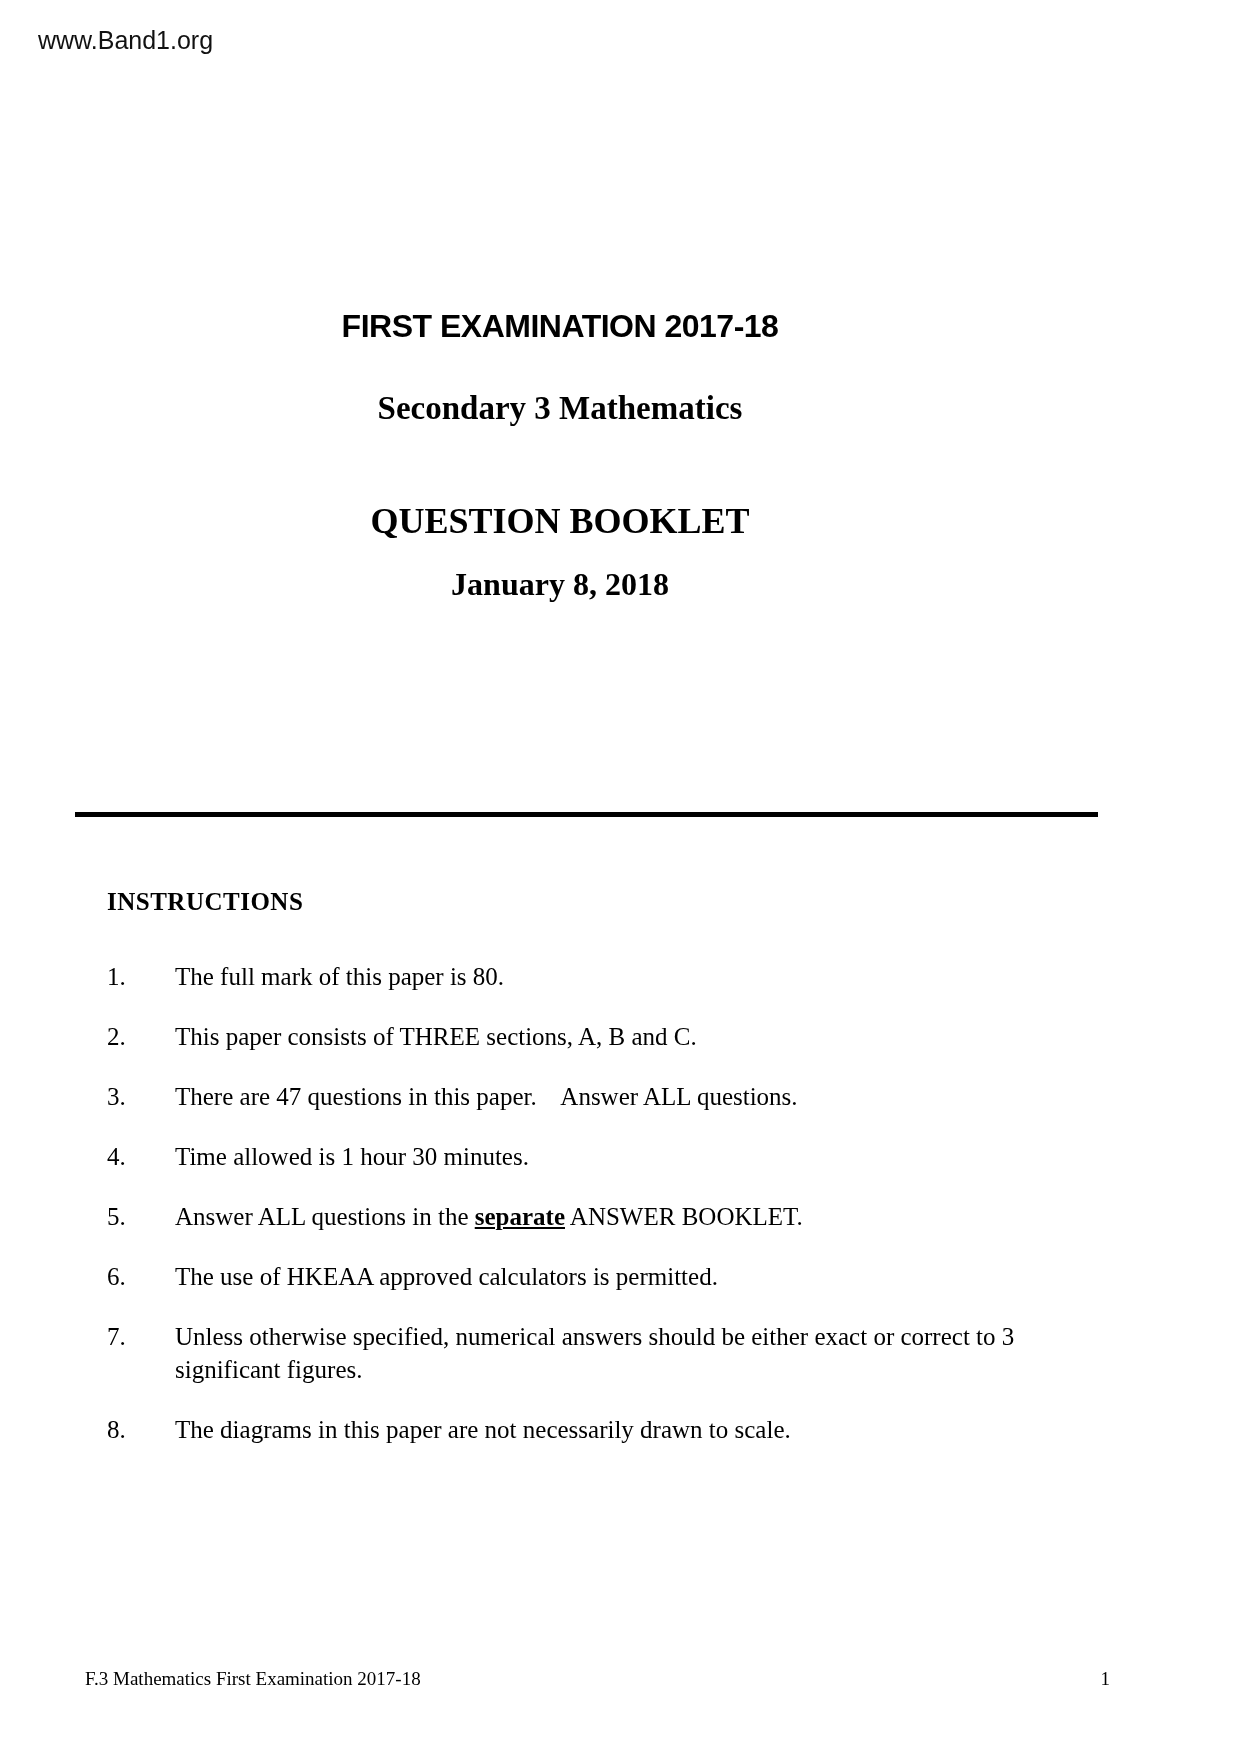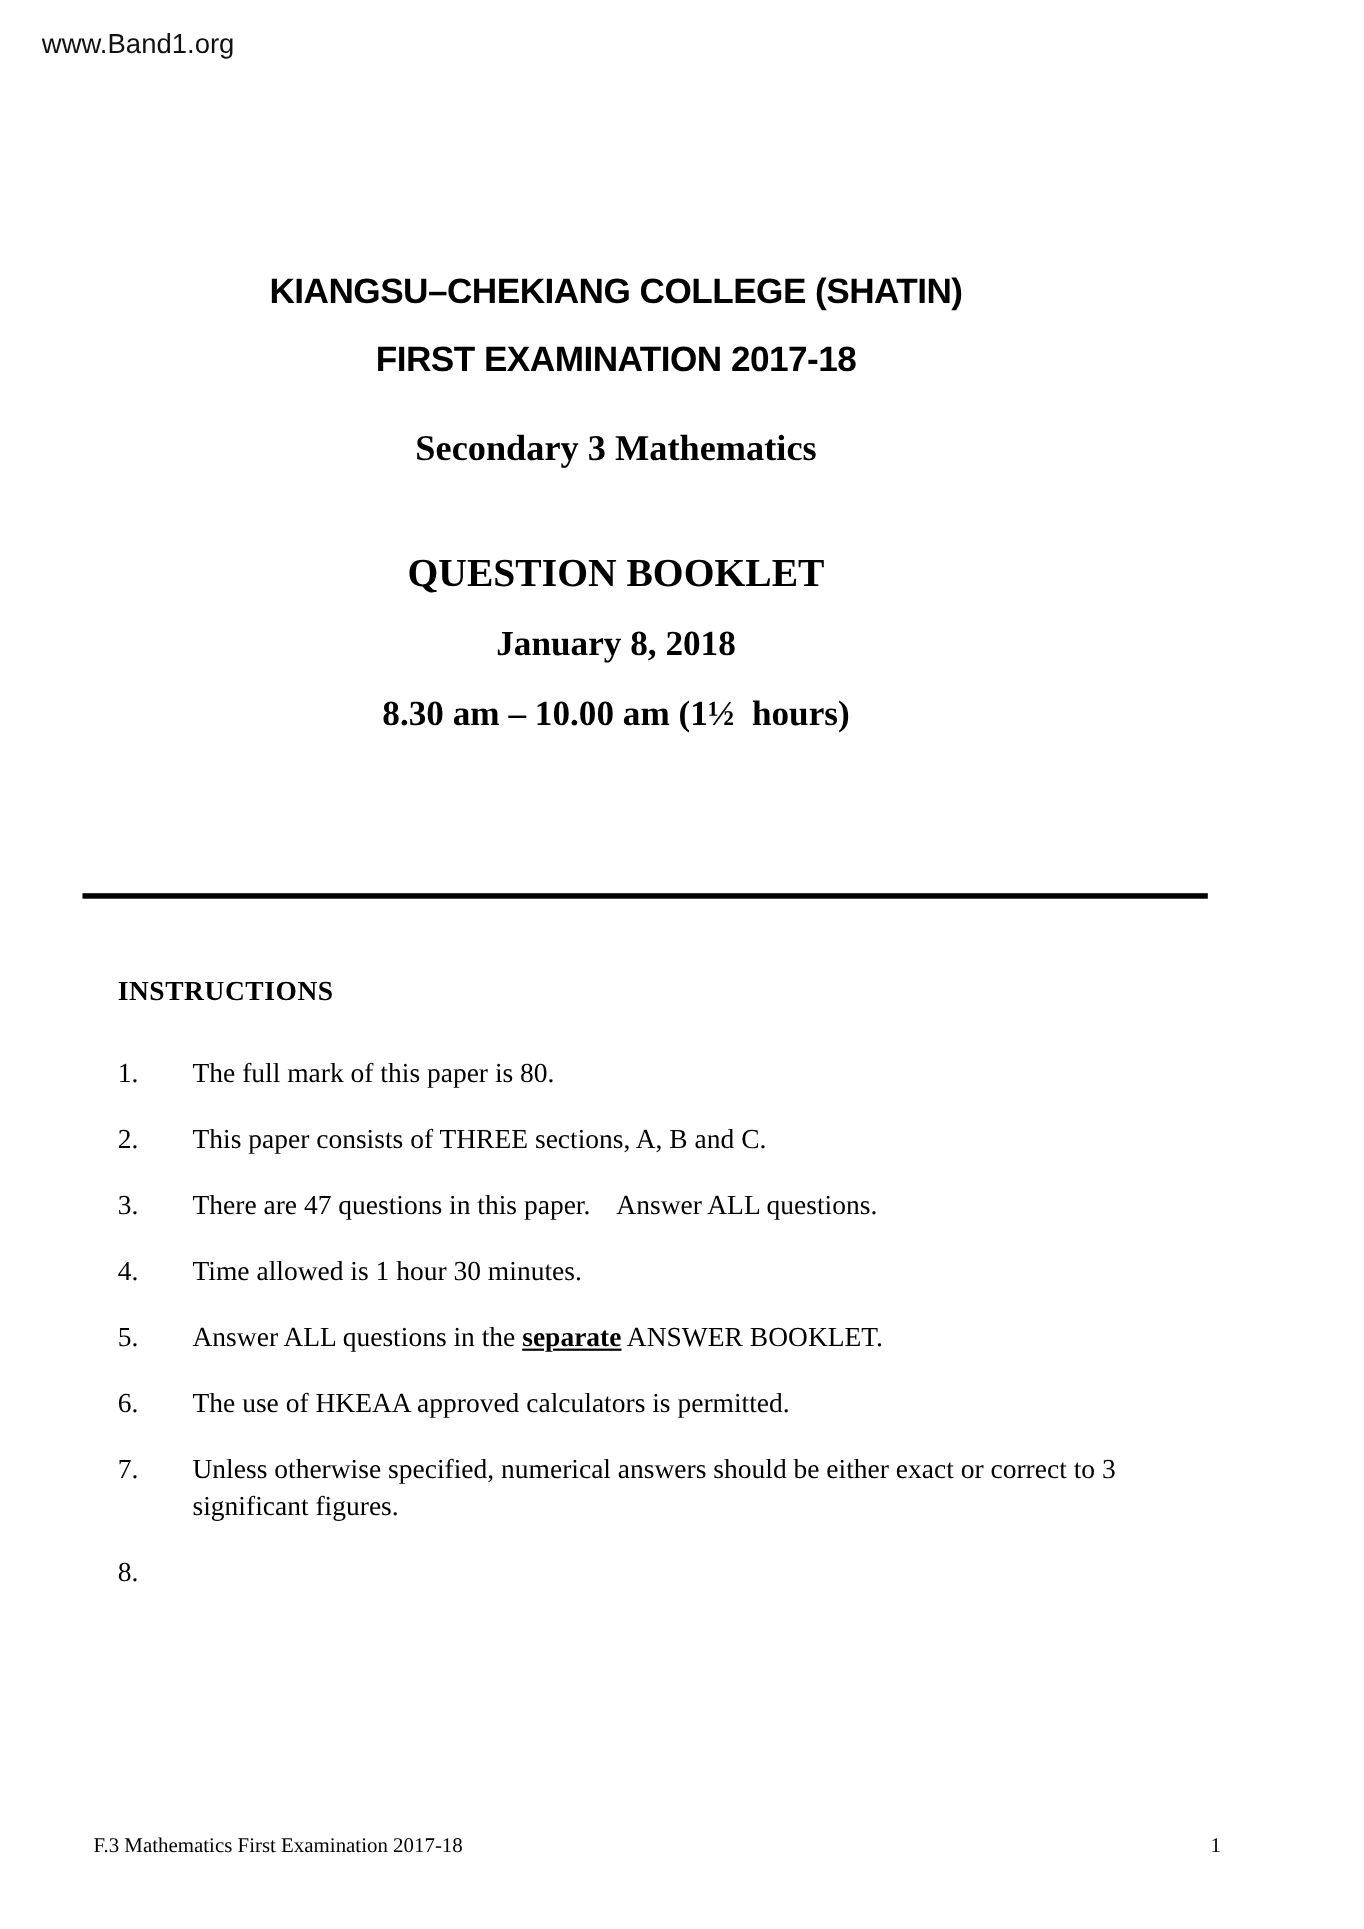--- a/index.html
+++ b/index.html
@@ -113,26 +113,24 @@
     text-align: right;
   }
 </style>
 </head>
 <body>
 
 <div class="page">
 
   <div class="watermark">www.Band1.org</div>
 
-  <div class="center-line school-title">KIANGSU–CHEKIANG COLLEGE (SHATIN)</div>
   <div class="center-line exam-session">FIRST EXAMINATION 2017-18</div>
   <div class="center-line subject-title">Secondary 3 Mathematics</div>
   <div class="center-line booklet-title">QUESTION BOOKLET</div>
   <div class="center-line exam-date">January 8, 2018</div>
-  <div class="center-line exam-time">8.30 am – 10.00 am (1½  hours)</div>
 
   <div class="divider"></div>
 
   <div class="instructions-heading">INSTRUCTIONS</div>
 
   <div class="instructions-list">
     <div class="instruction-item">
       <span class="instruction-number">1.</span>
       <span class="instruction-text">The full mark of this paper is 80.</span>
     </div>
@@ -155,20 +153,21 @@
     <div class="instruction-item">
       <span class="instruction-number">6.</span>
       <span class="instruction-text">The use of HKEAA approved calculators is permitted.</span>
     </div>
     <div class="instruction-item">
       <span class="instruction-number">7.</span>
       <span class="instruction-text">Unless otherwise specified, numerical answers should be either exact or correct to 3 significant figures.</span>
     </div>
     <div class="instruction-item">
       <span class="instruction-number">8.</span>
+      <span class="instruction-text">The diagrams in this paper are not necessarily drawn to scale.</span>
     </div>
   </div>
 
   <div class="footer">
     <span>F.3 Mathematics First Examination 2017-18</span>
     <span>1</span>
   </div>
 
 </div>
 

